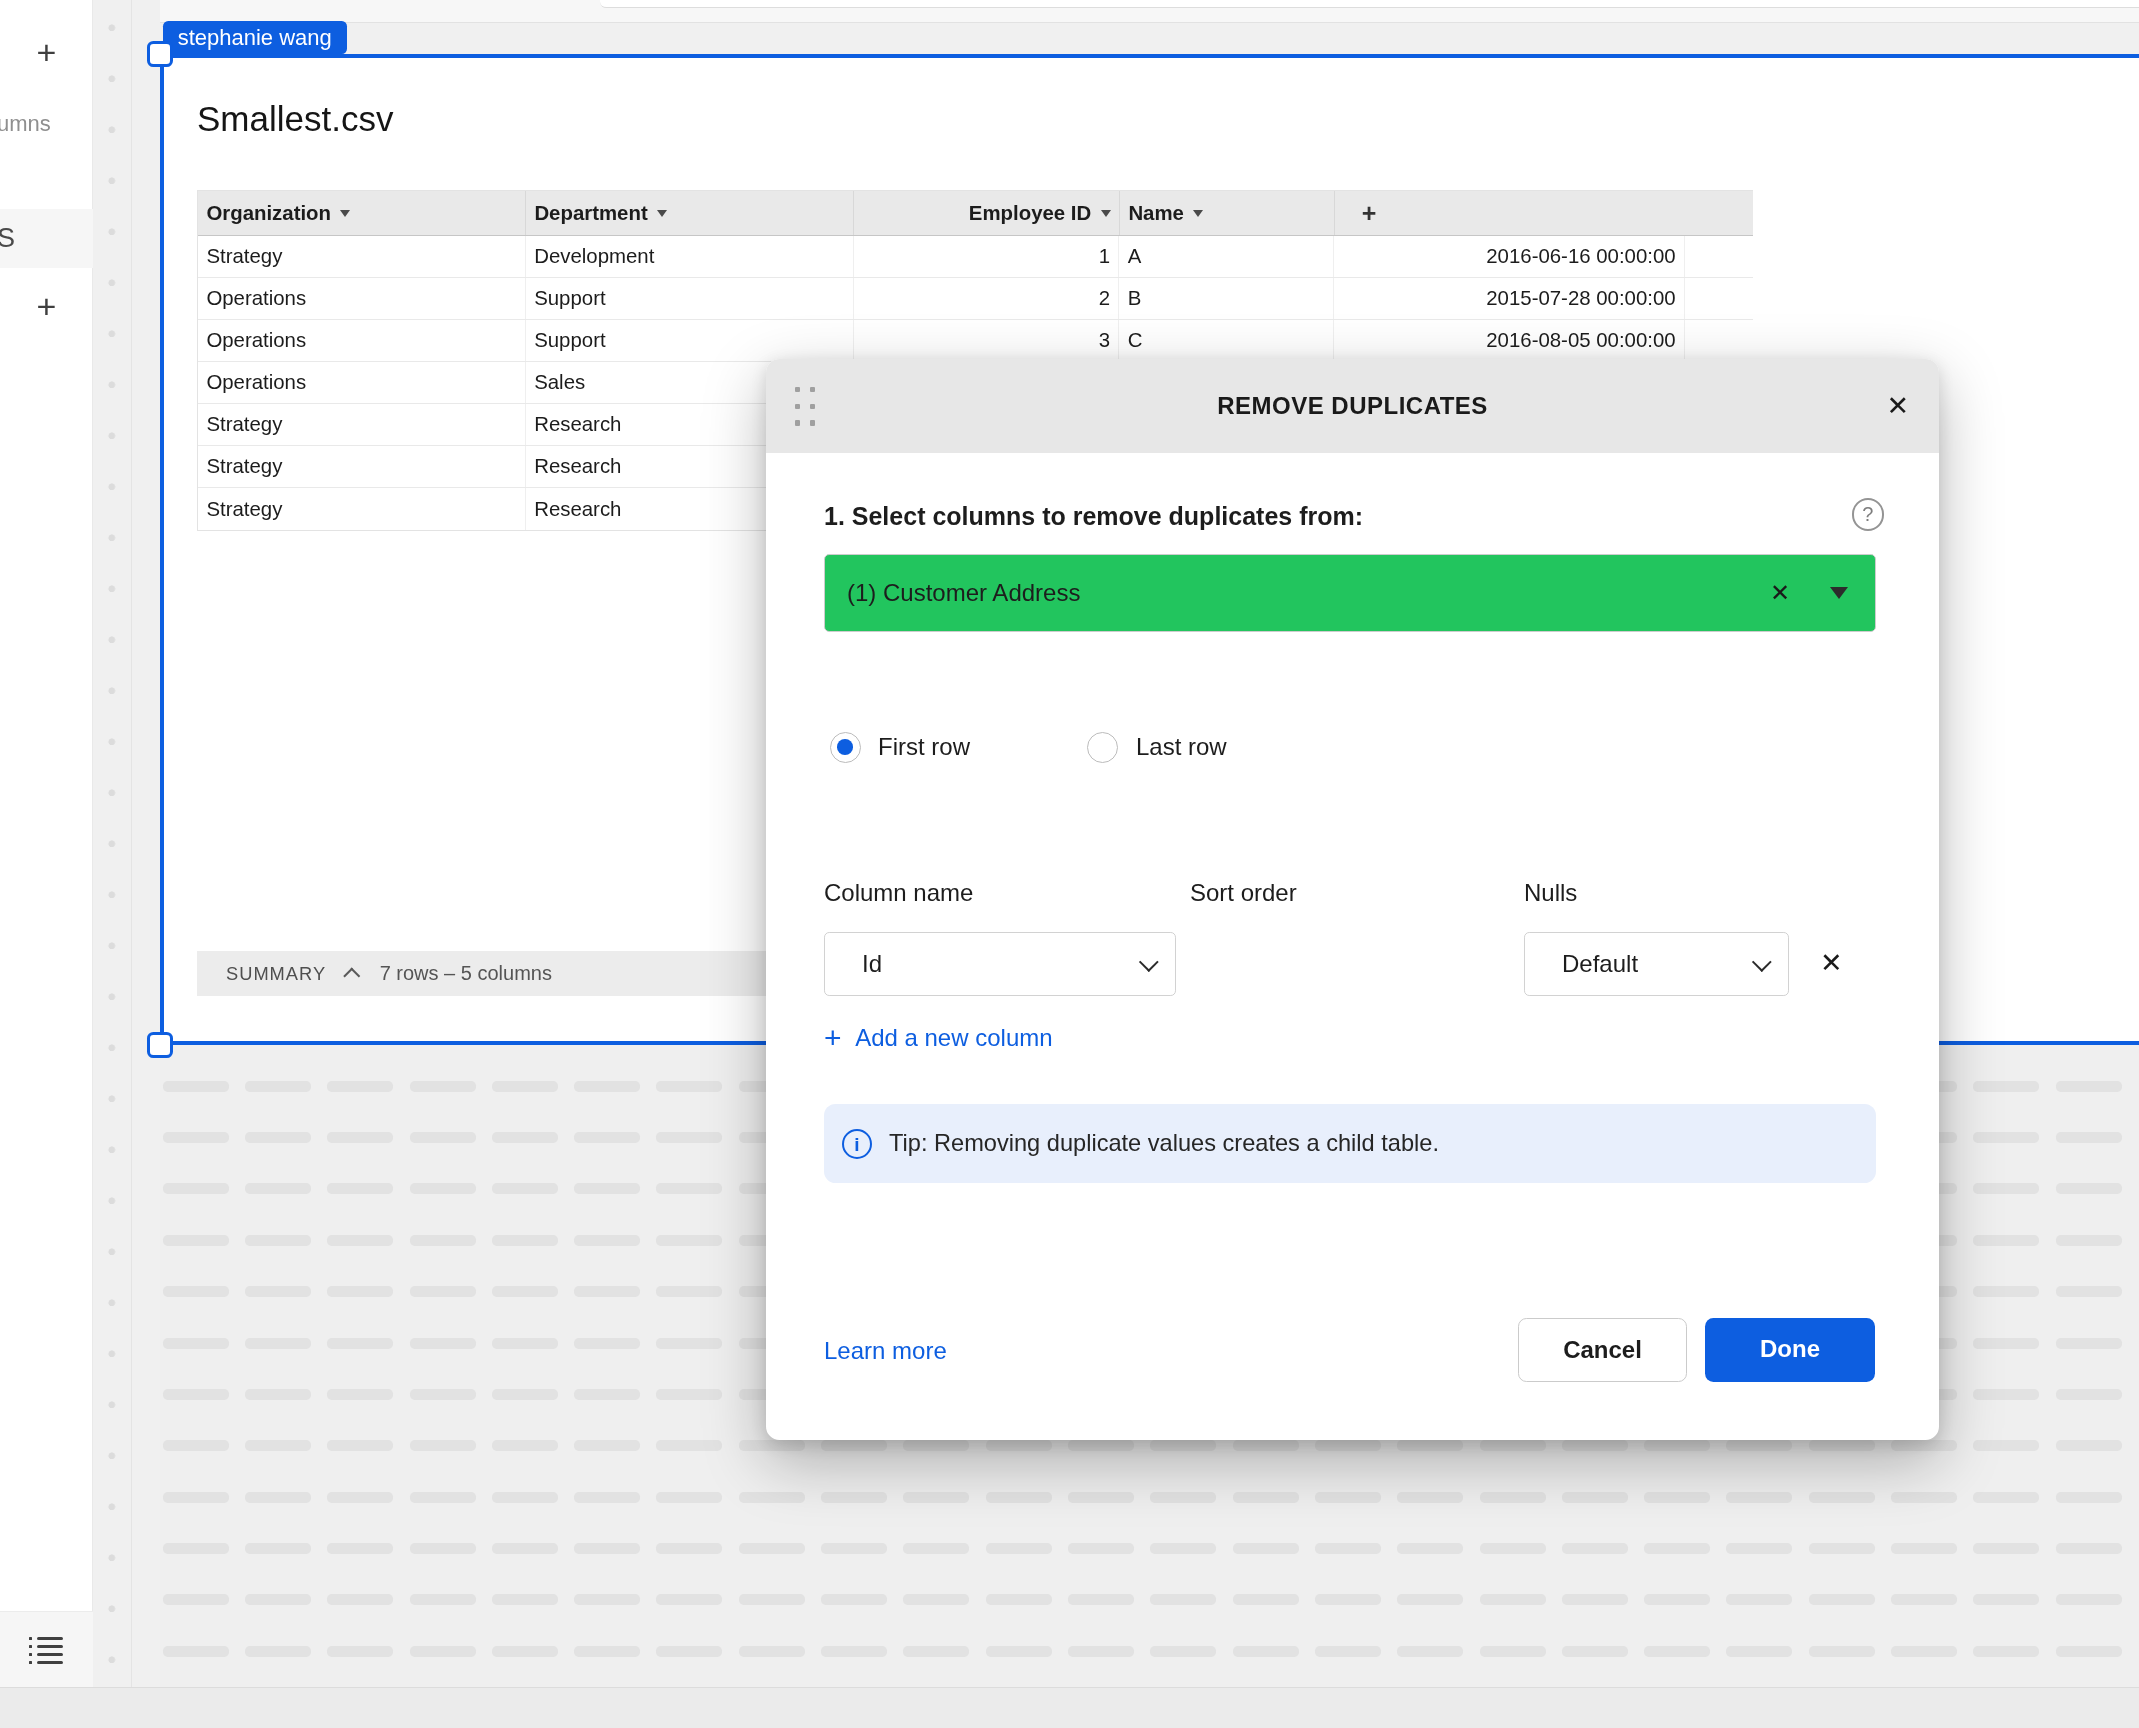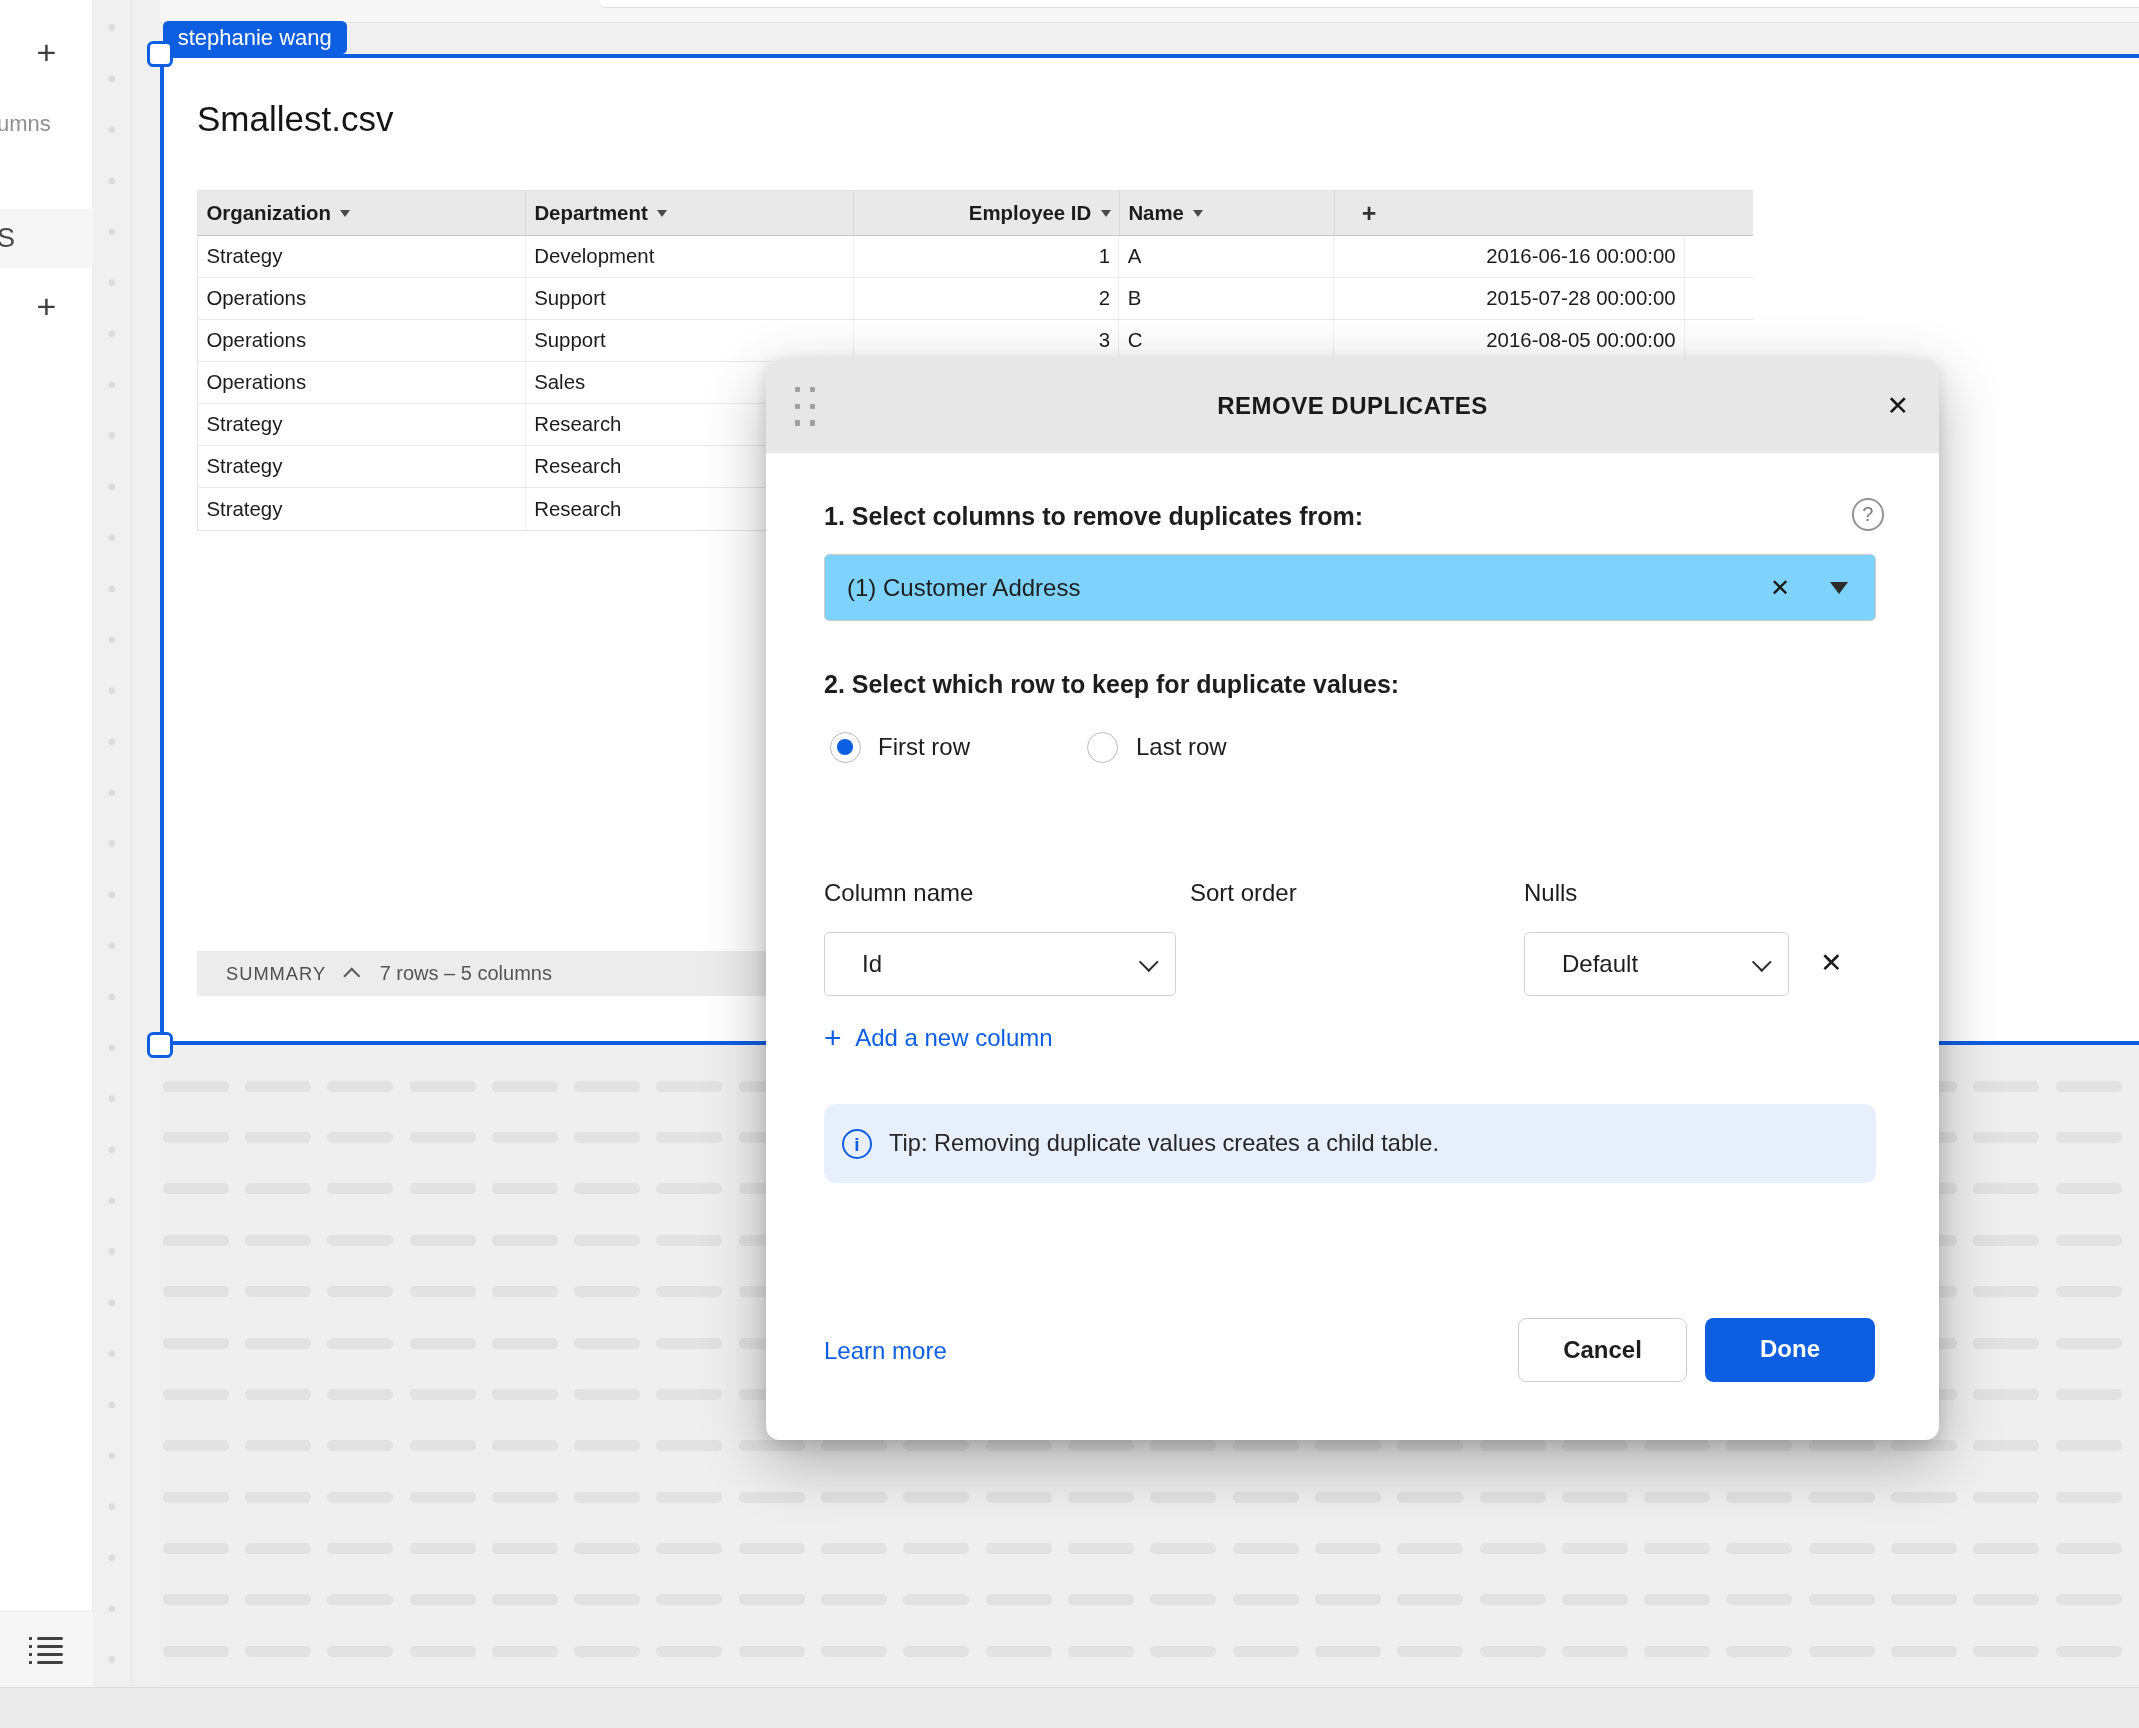--- a/index.html
+++ b/index.html
@@ -87,21 +87,21 @@
     font-size:24px;font-weight:700;letter-spacing:0.5px;color:#1a1a1a;}
   .drag-dots{position:absolute;left:29px;top:28px;width:20px;height:39px;display:grid;
     grid-template-columns:5.2px 5.2px;grid-template-rows:5.2px 5.2px 5.2px;column-gap:9.4px;row-gap:11.5px;}
   .drag-dots i{width:5.2px;height:5.2px;border-radius:1px;background:#a0a0a0;}
   .modal-close{position:absolute;right:30px;top:0;height:94px;line-height:94px;font-size:27px;color:#1a1a1a;cursor:default;}
 
   .sec-heading{position:absolute;left:58px;font-size:25px;font-weight:700;color:#1d1d1d;white-space:nowrap;}
   .help-circle{position:absolute;right:55px;top:139px;width:32.5px;height:32.5px;border:2.1px solid #949494;border-radius:50%;
     text-align:center;line-height:29px;font-size:20px;color:#7d7d7d;}
 
-  .multiselect{position:absolute;left:58px;top:195px;width:1052px;height:67px;background:#7dd3fc;
+  .multiselect{position:absolute;left:58px;top:195px;width:1052px;height:78px;background:#22c55e;
     border:1.6px solid #cdcdcd;border-radius:5.2px;display:flex;align-items:center;}
   .ms-value{margin-left:22px;font-size:24px;color:#1d1d1d;flex:1;}
   .ms-clear{font-size:24px;color:#1a1a1a;margin-right:40px;}
   .ms-caret{width:0;height:0;border-left:9px solid transparent;border-right:9px solid transparent;border-top:12.6px solid #2c2c2c;margin-right:27px;}
 
   .radio-row{position:absolute;left:0;top:373px;width:100%;height:37px;}
   .radio{position:absolute;width:31px;height:31px;border:1.6px solid #bcbcbc;border-radius:50%;background:#ffffff;}
   .radio.checked::after{content:"";position:absolute;left:6.3px;top:6.3px;width:15.7px;height:15.7px;border-radius:50%;background:var(--accent);}
   .radio-label{position:absolute;top:1px;font-size:24px;color:#1d1d1d;white-space:nowrap;}
 
@@ -567,21 +567,20 @@
 
   <div class="sec-heading" style="top:143px">1. Select columns to remove duplicates from:</div>
   <div class="help-circle">?</div>
 
   <div class="multiselect">
     <span class="ms-value">(1) Customer Address</span>
     <span class="ms-clear">✕</span>
     <span class="ms-caret"></span>
   </div>
 
-  <div class="sec-heading" style="top:311px">2. Select which row to keep for duplicate values:</div>
   <div class="radio-row" id="radio-row">
       <span class="radio checked" style="left: 64px;"></span>
       <span class="radio-label" style="left: 112px;">First row</span>
       <span class="radio" style="left: 321px;"></span>
       <span class="radio-label" style="left: 370px;">Last row</span>
     </div>
 
 
   <div class="col-label" style="left:58px">Column name</div>
   <div class="col-label" style="left:424px">Sort order</div>

